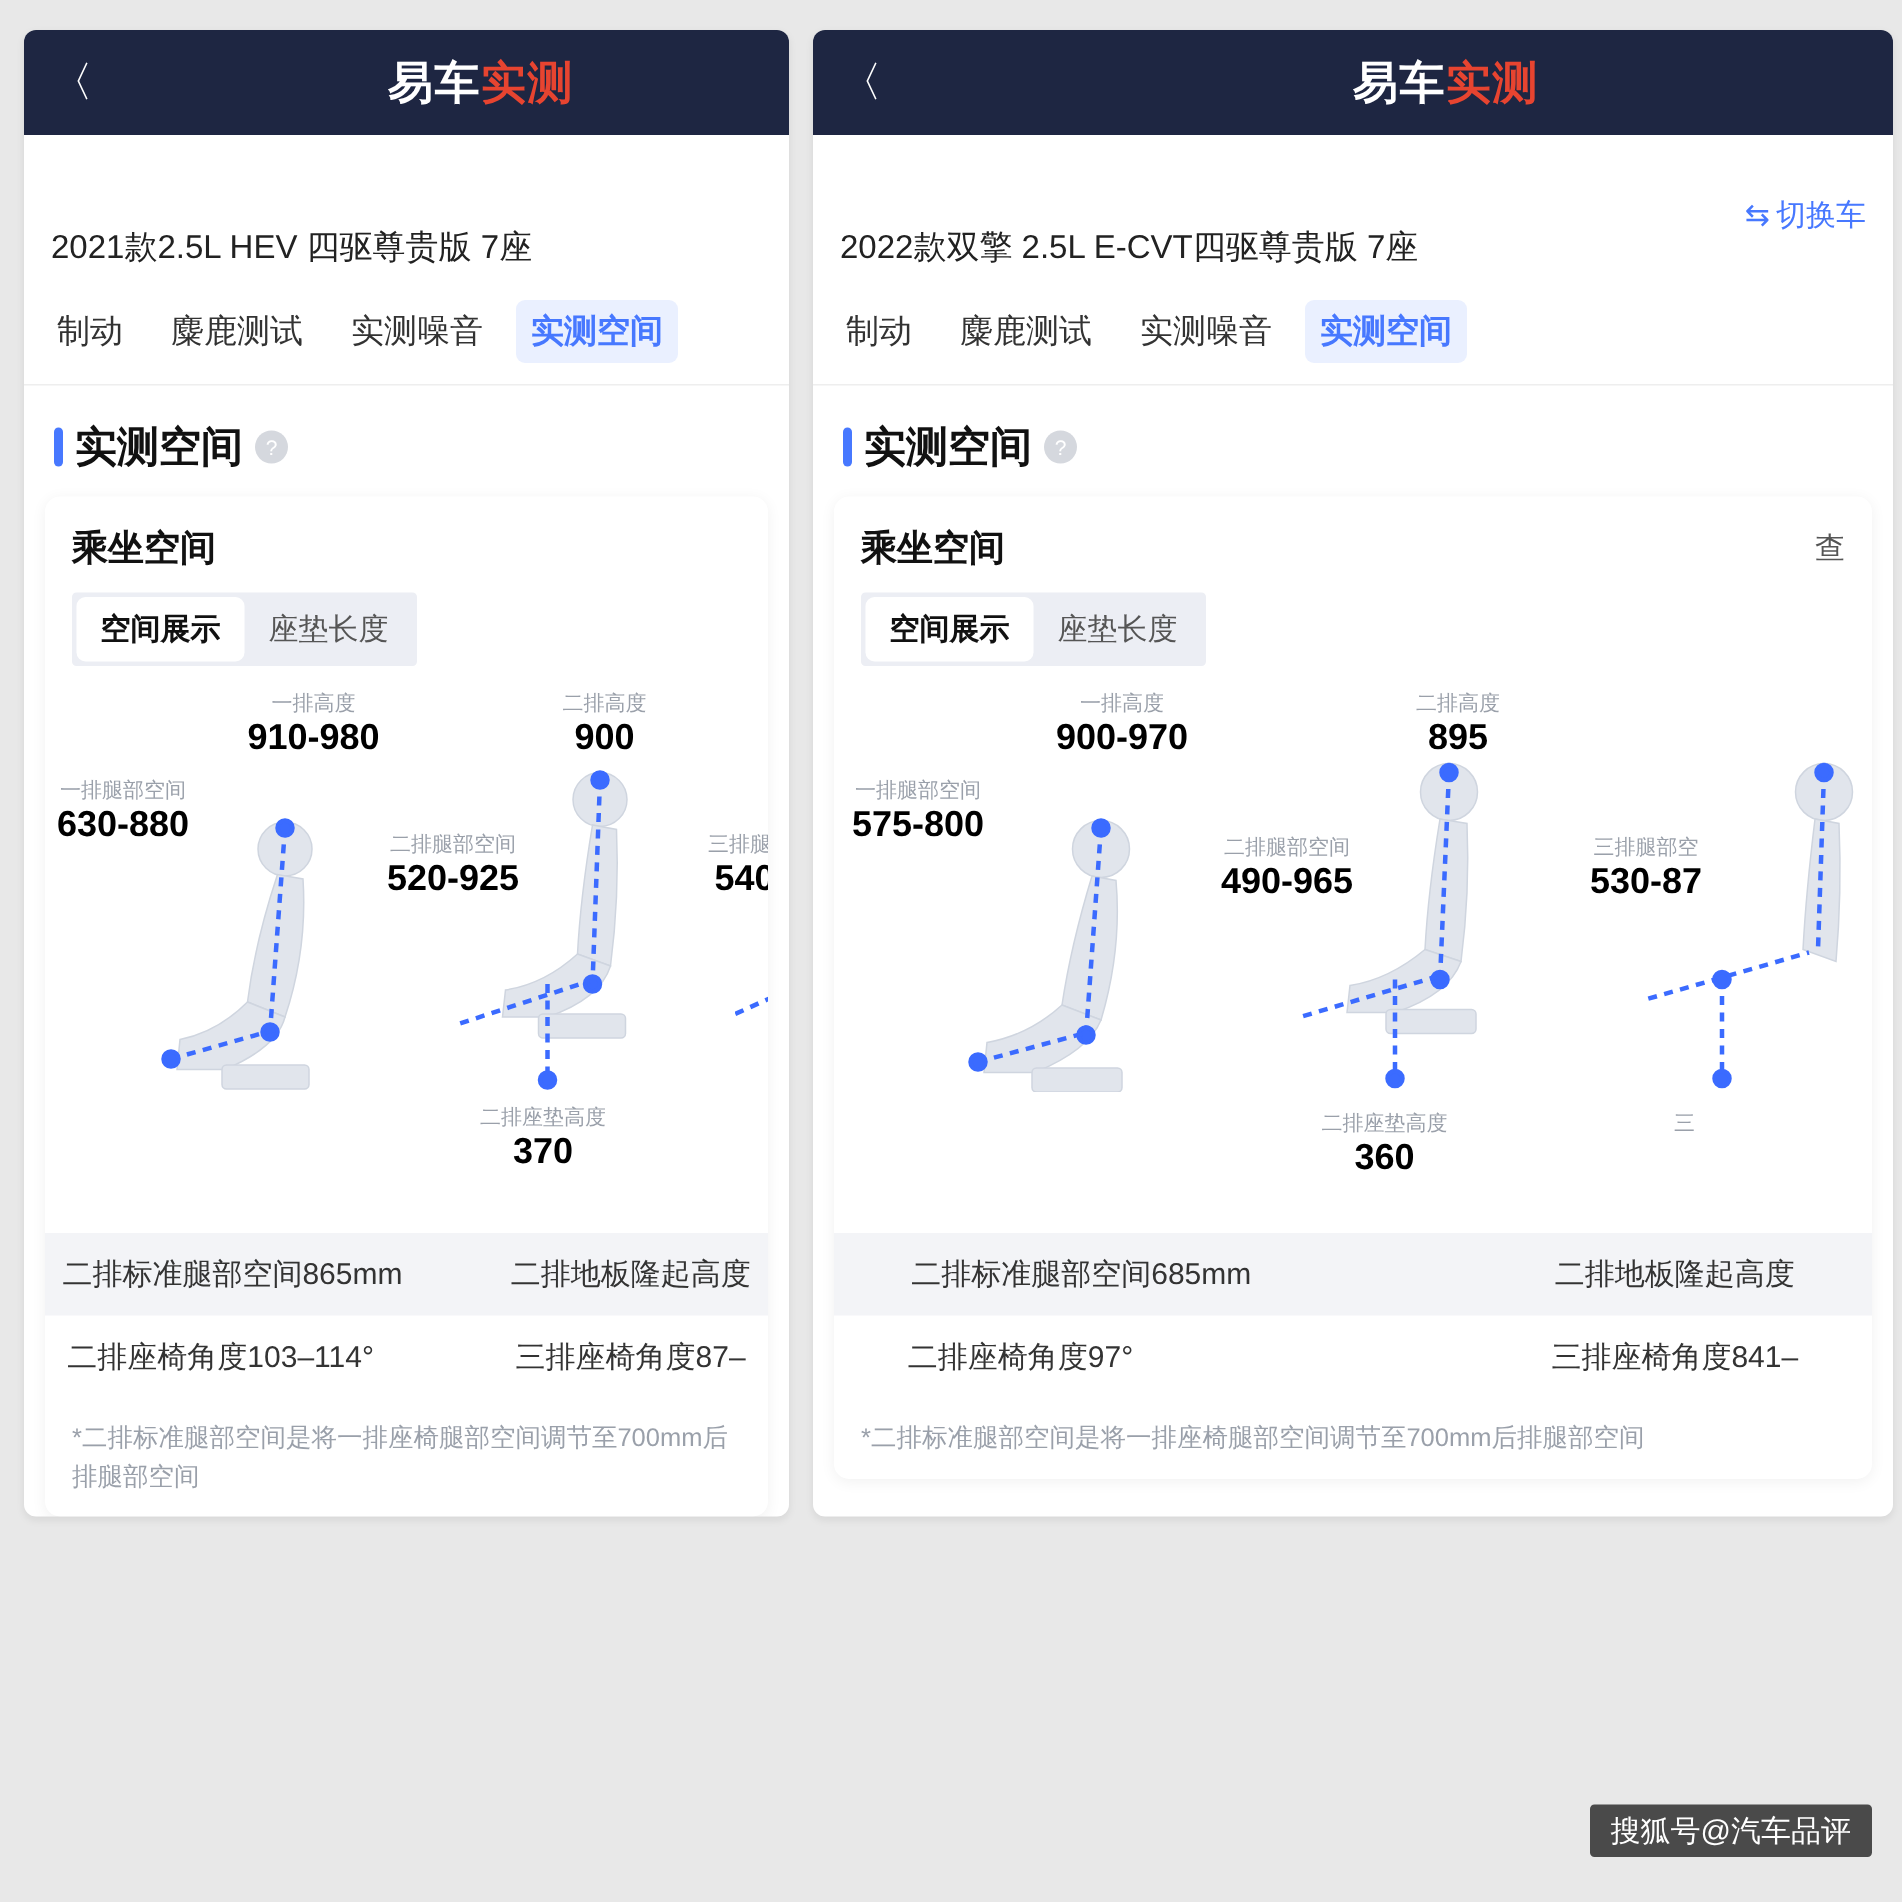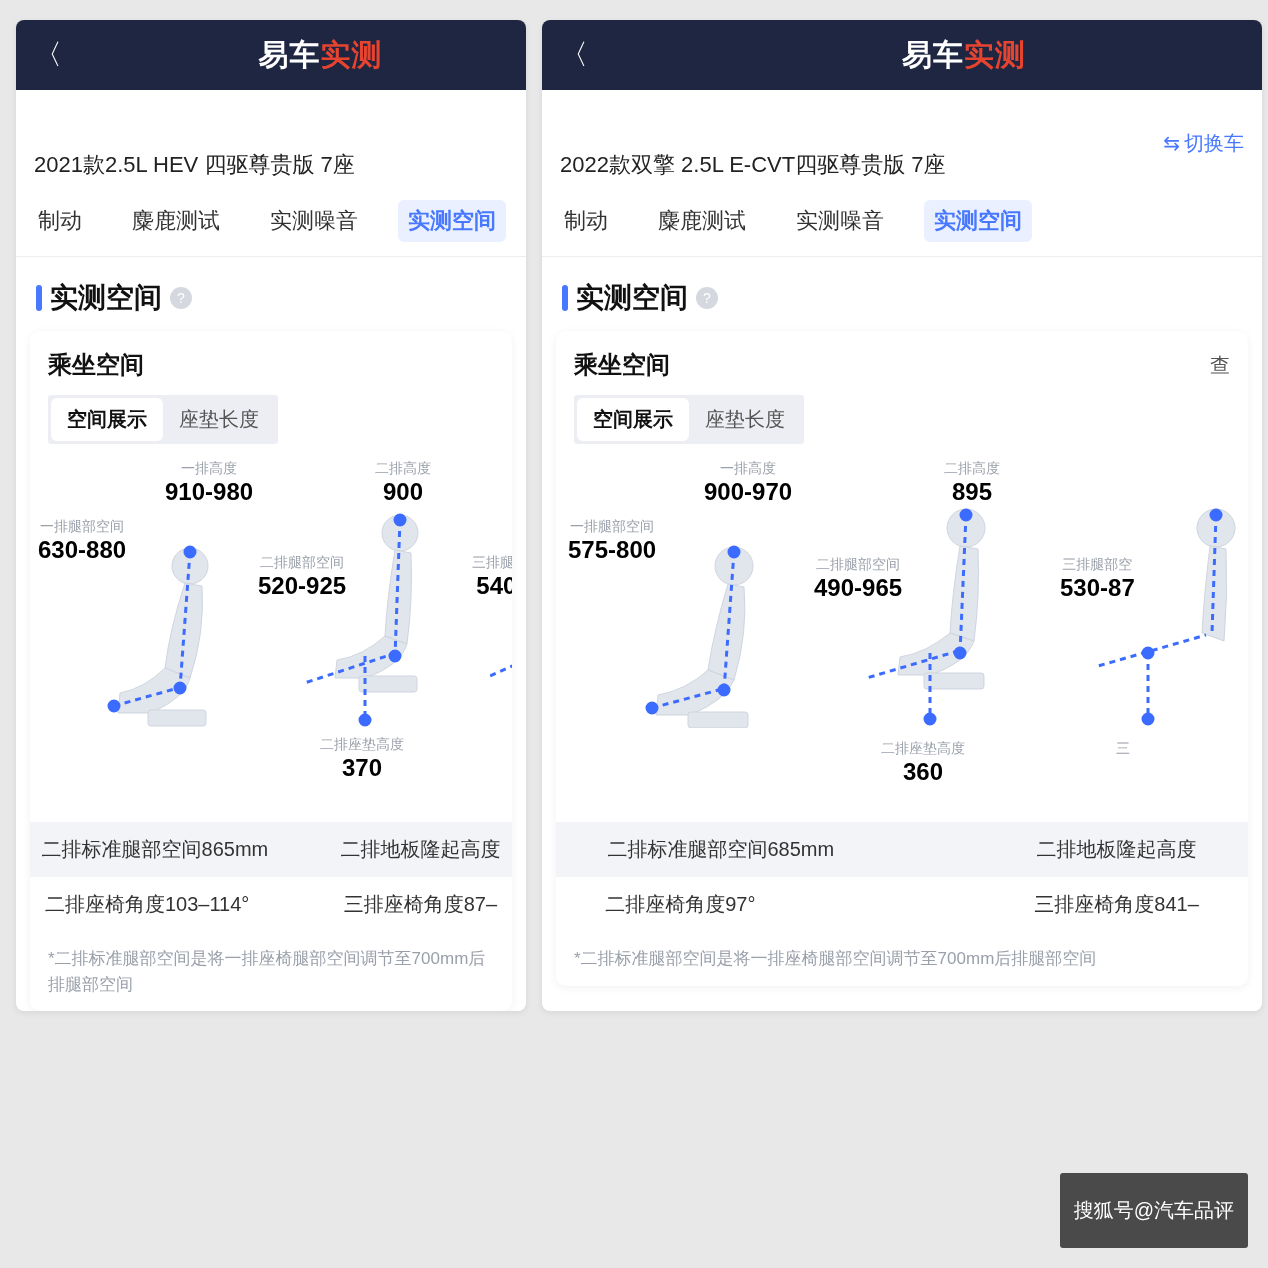--- a/index.html
+++ b/index.html
@@ -67,21 +67,21 @@
     .switch-link {
       color: #4778ff;
       font-size: 20px;
       display: flex;
       align-items: center;
       gap: 4px;
       white-space: nowrap;
     }
     .tabs {
       display: flex;
-      gap: 30px;
+      gap: 12px;
       padding: 6px 12px 14px;
       font-size: 22px;
       color: #333;
       border-bottom: 1px solid #eee;
       overflow: hidden;
     }
     .tab { padding: 6px 10px; white-space: nowrap; }
     .tab.active {
       color: #4778ff;
       background: #eaf0ff;
@@ -186,25 +186,25 @@
     .cell:first-child { flex: 0 0 62%; overflow: hidden; }
     .footnote {
       padding: 14px 18px 0;
       color: #9aa0aa;
       font-size: 17px;
       line-height: 1.5;
     }
     .watermark {
       position: absolute;
       right: 20px;
-      bottom: 20px;
+      bottom: 30px;
       background: rgba(30,30,30,0.78);
       color: #fff;
       font-size: 20px;
-      padding: 24px 14px;
+      padding: 4px 14px;
       border-radius: 3px;
     }
   </style>
 </head>
 <body>
 
 <div class="screens-wrap">
 
   <div class="screen left">
     <div class="topbar">

